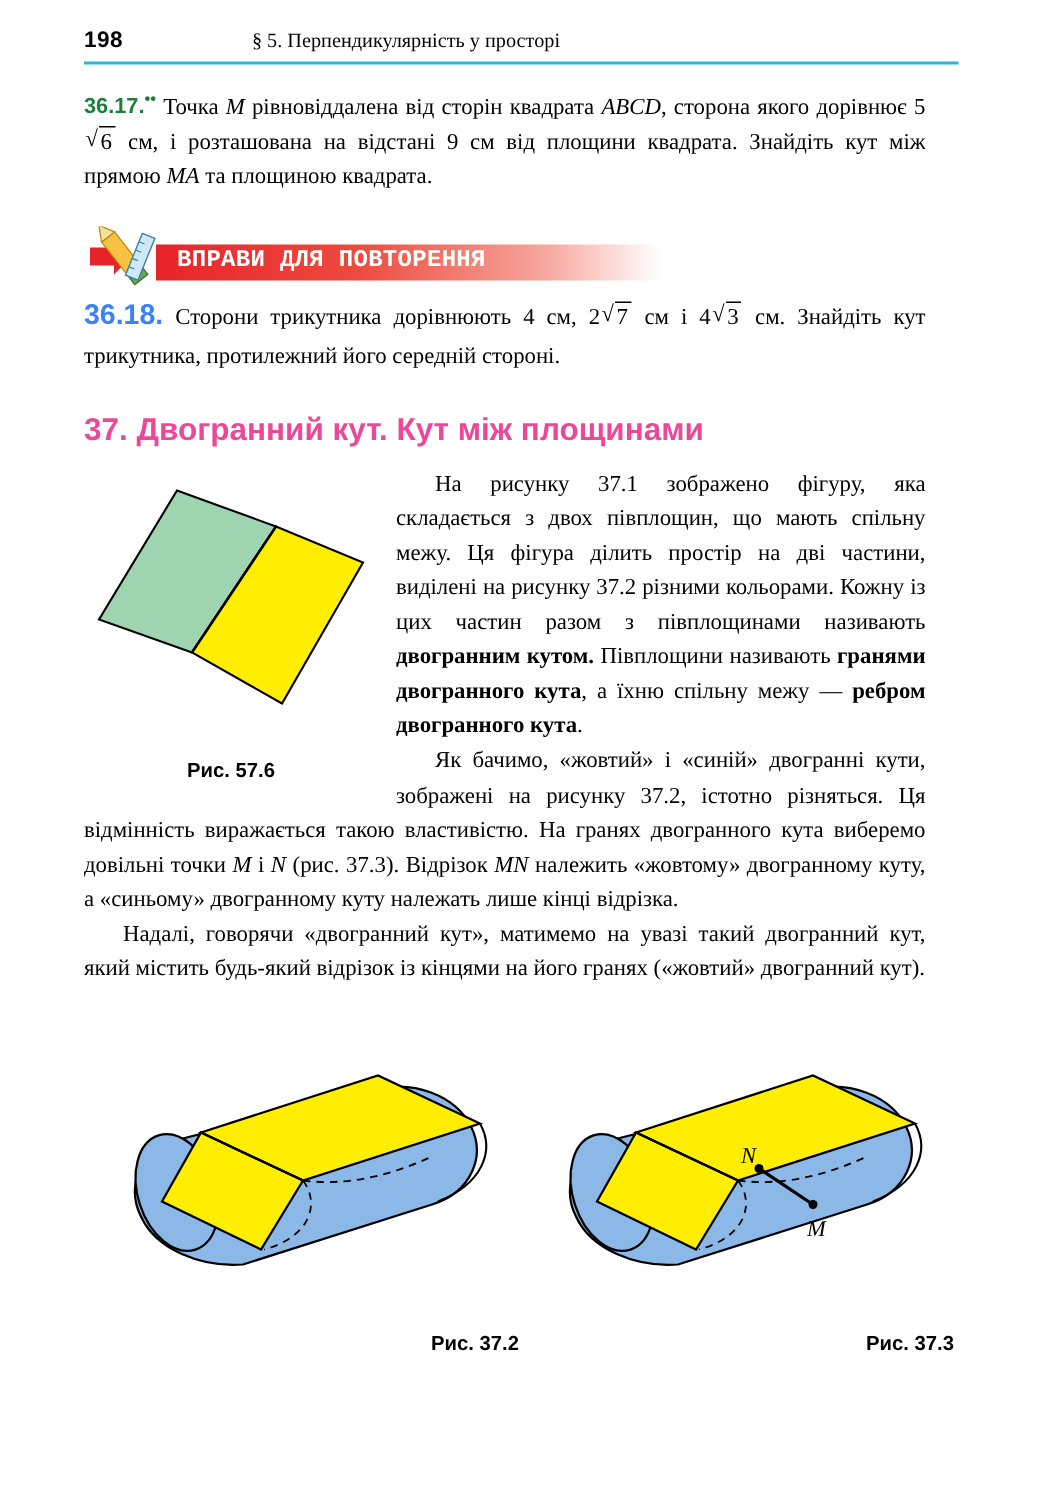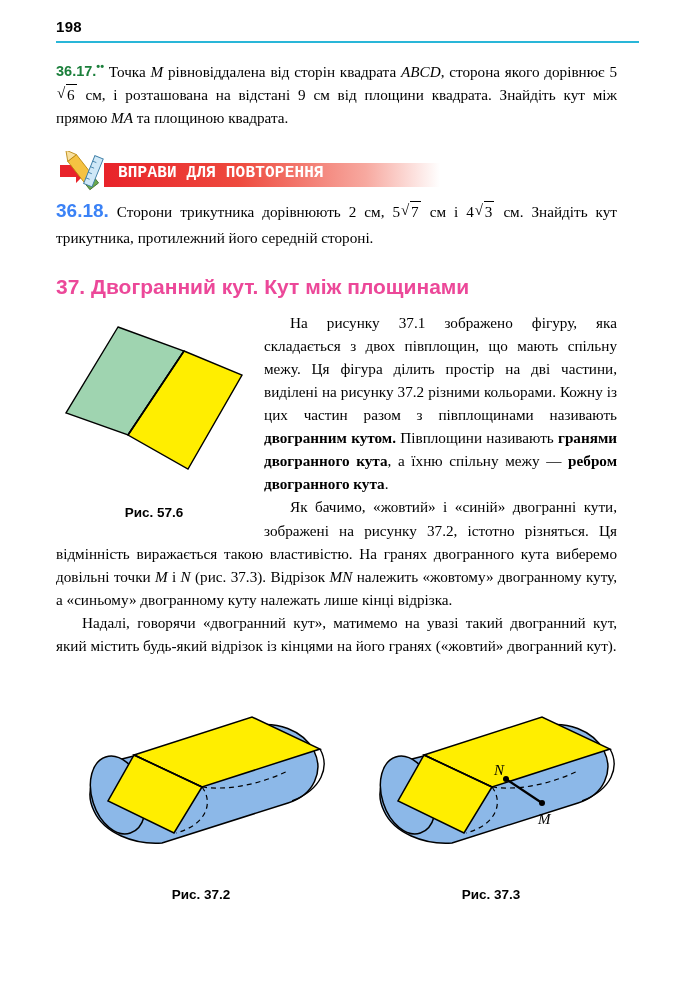--- a/index.html
+++ b/index.html
@@ -151,29 +151,30 @@
     margin-top: 6px;
   }
   .clear { clear: both; }
   
   .bottom-figs {
     margin-top: 26px;
     display: flex;
     justify-content: space-between;
   }
   .bottom-fig { width: 290px; }
-  .bottom-fig .fig-caption { margin-top: 10px; }
+  .bottom-fig .fig-caption { margin-top: 10px; text-align: right; }
 </style>
 </head>
 <body>
 
 <div class="page">
 
   <div class="header">
     <div class="page-number">198</div>
+    <div class="header-title">§ 5.  Перпендикулярність у просторі</div>
   </div>
   <div class="header-rule"></div>
 
   <p class="para task">
     <span class="task-num"><span>36.17.</span><span class="stars">••</span></span>
     <span>Точка </span><span class="it">M</span><span> рівновіддалена від сторін квадрата </span><span class="it">ABCD</span><span>, сторона якого дорівнює  5 </span><span class="sqrt"><span>6</span></span><span> см, і розташована на відстані 9 см від площини квадрата. Знайдіть кут між прямою </span><span class="it">MA</span><span> та площиною квадрата.</span>
   </p>
 
   <div class="banner">
     <div class="banner-bar"></div>
@@ -190,21 +191,21 @@
         <line x1="32" y1="16" x2="36" y2="16" stroke="#3a7ca5" stroke-width="0.8"></line>
         <line x1="32" y1="22" x2="36" y2="22" stroke="#3a7ca5" stroke-width="0.8"></line>
         <line x1="32" y1="28" x2="36" y2="28" stroke="#3a7ca5" stroke-width="0.8"></line>
       </g>
     </svg>
     <div class="banner-text">ВПРАВИ ДЛЯ ПОВТОРЕННЯ</div>
   </div>
 
   <p class="para">
     <span class="task-num-dark">36.18.</span>
-    <span>Сторони трикутника дорівнюють  2 см,  5</span><span class="sqrt"><span>7</span></span><span> см і  4</span><span class="sqrt"><span>3</span></span><span> см. Знайдіть кут трикутника, протилежний його середній стороні.</span>
+    <span>Сторони трикутника дорівнюють  4 см,  2</span><span class="sqrt"><span>7</span></span><span> см і  4</span><span class="sqrt"><span>3</span></span><span> см. Знайдіть кут трикутника, протилежний його середній стороні.</span>
   </p>
 
   <div class="section-heading">37. Двогранний кут. Кут між площинами</div>
 
   <div class="fig1-wrap">
     <svg width="196" height="178" viewBox="0 0 196 178">
 
       <polygon points="62,10 128,34 72,118 10,96" fill="#9fd4b0" stroke="#000" stroke-width="1.4"></polygon>
 
       <polygon points="128,34 186,58 132,152 72,118" fill="#ffee00" stroke="#000" stroke-width="1.4"></polygon>

